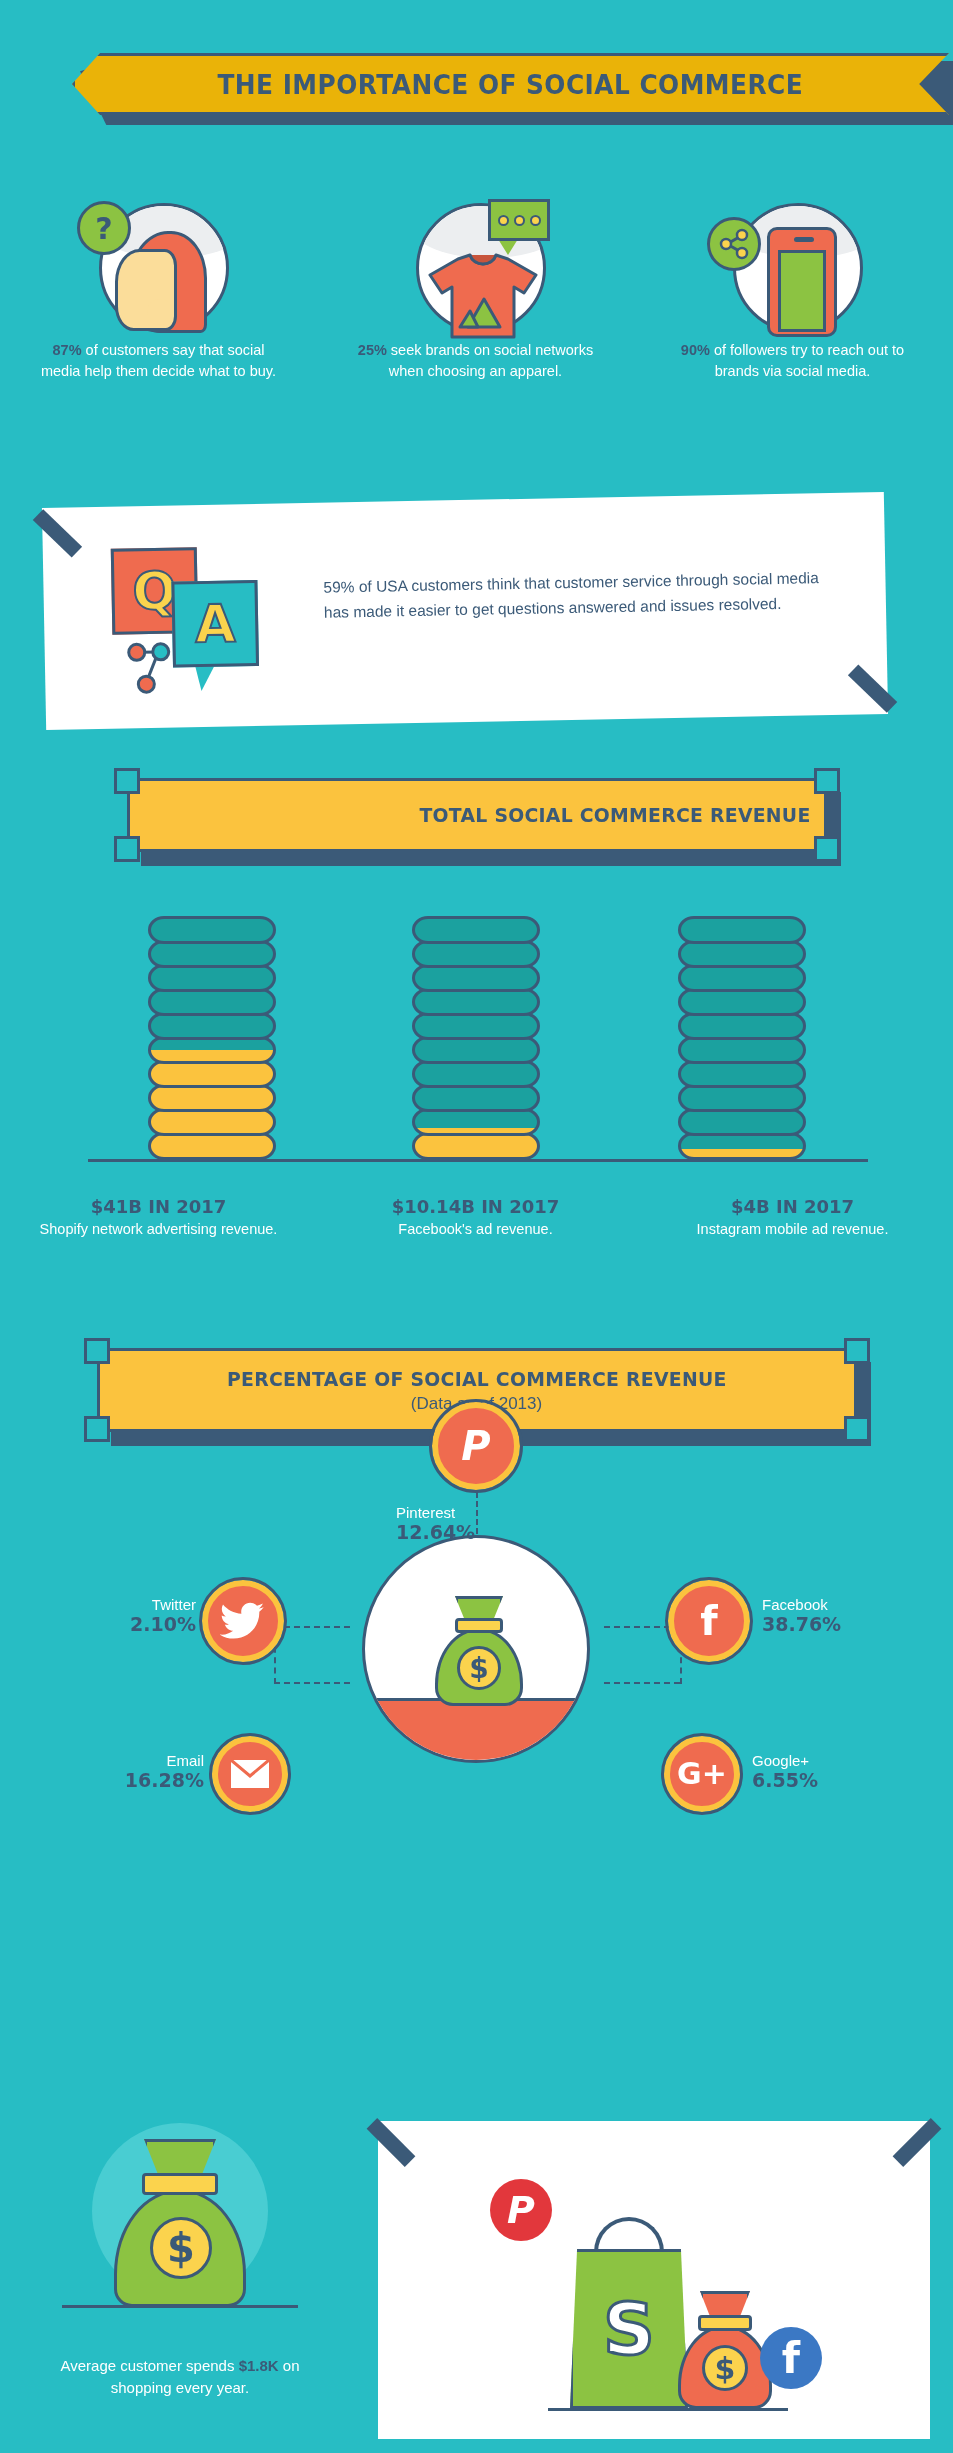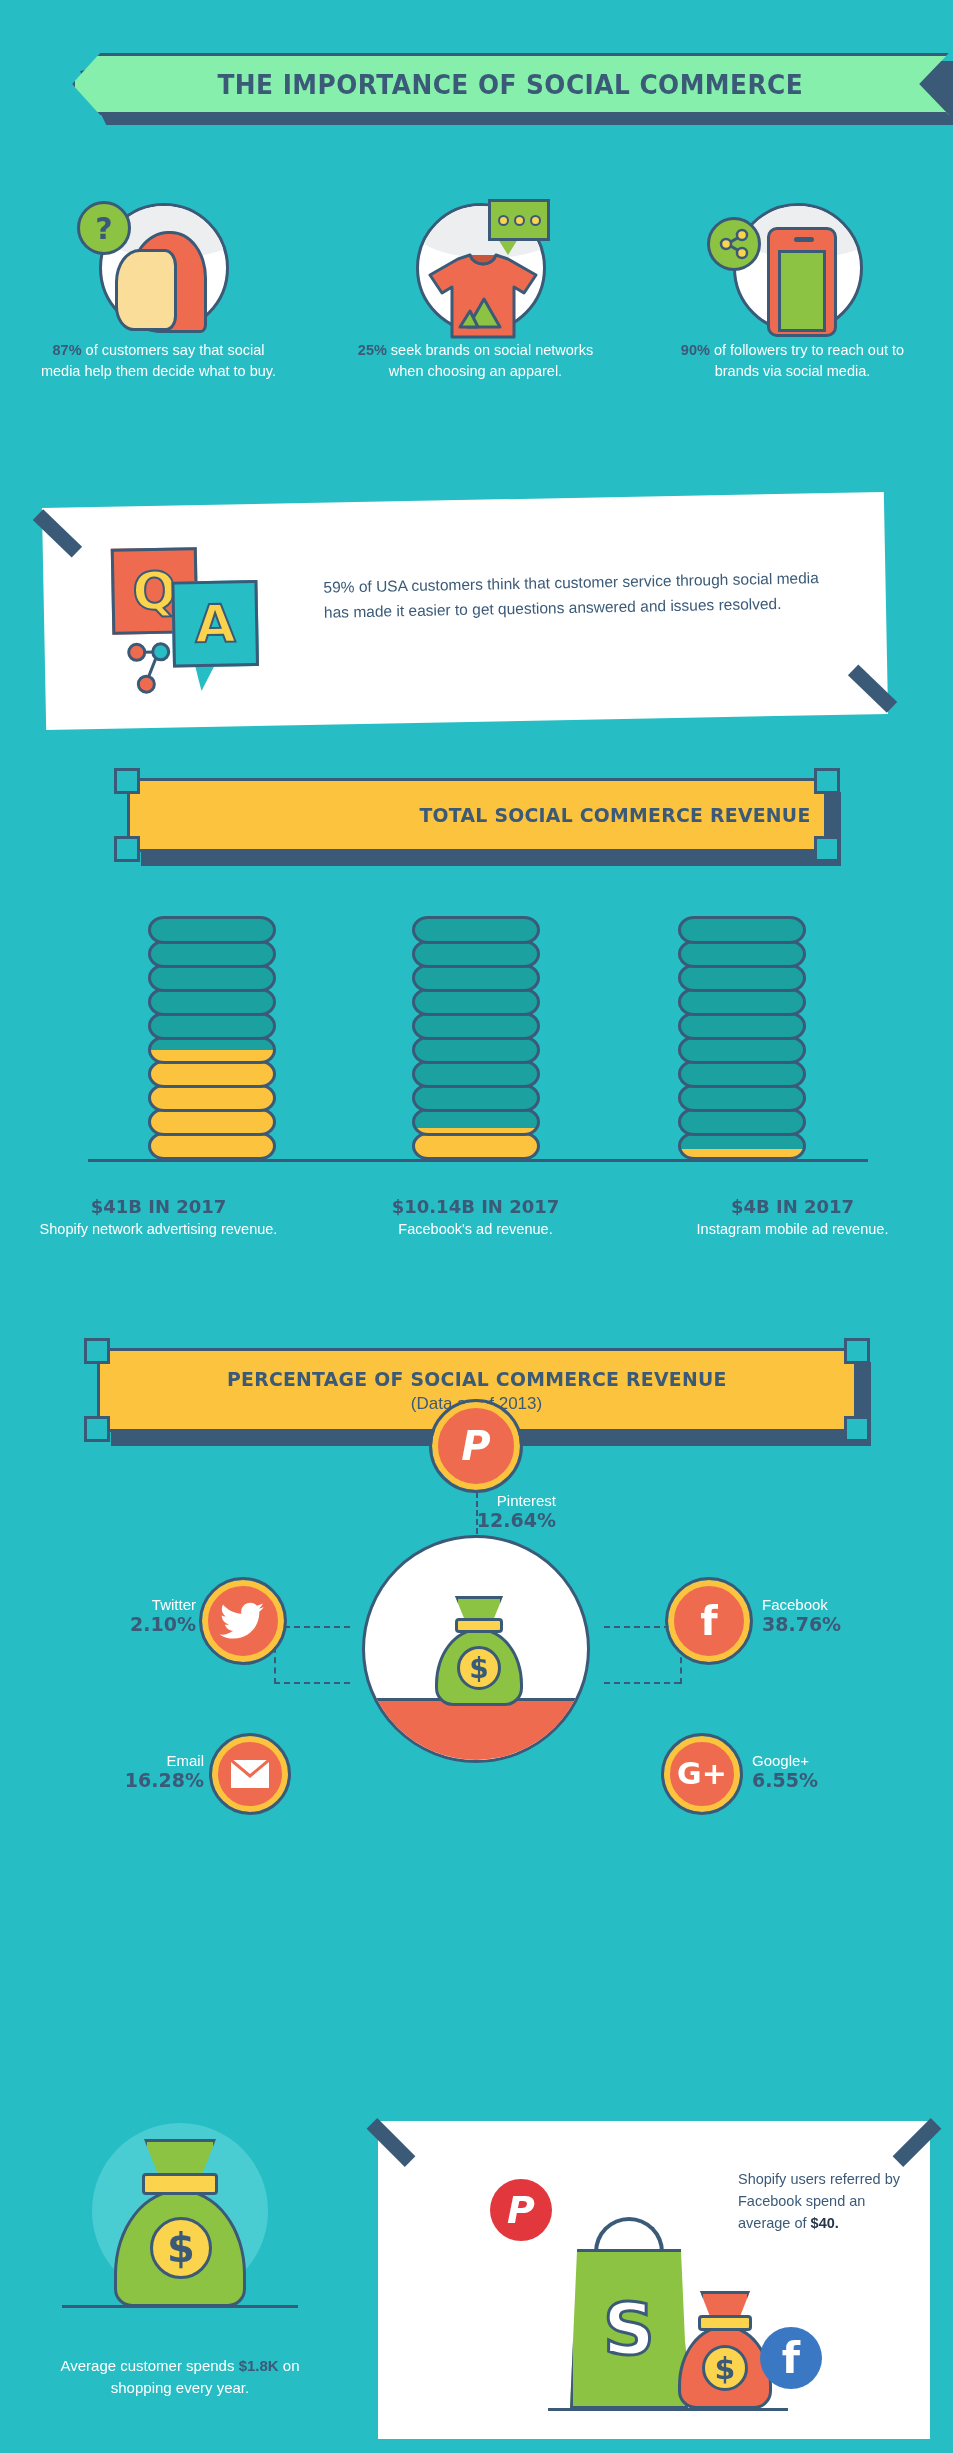--- a/index.html
+++ b/index.html
@@ -14,21 +14,21 @@
 
   
   .title-wrap { position: absolute; left: 0; top: 47px; width: 953px; height: 90px; }
   .title-shadow {
     position: absolute; left: 80px; top: 14px; width: 877px; height: 64px;
     background: #3b5a78;
     clip-path: polygon(0 16%, 4% 0, 100% 0, 100% 100%, 3% 100%);
   }
   .title-band {
     position: absolute; left: 72px; top: 6px; width: 877px; height: 62px;
-    background: #86efac; border: 3px solid #3b5a78;
+    background: #eab308; border: 3px solid #3b5a78;
     clip-path: polygon(3.2% 0, 100% 0, 96.6% 50%, 100% 100%, 3.2% 100%, 0 50%);
     display: flex; align-items: center; justify-content: center;
   }
   .title-band span {
     color: #3b5a78; font-weight: bold; font-size: 27px;
     letter-spacing: 0.5px; white-space: nowrap;
     font-family: "DejaVu Sans", sans-serif;
     transform: scaleX(0.92);
   }
 
@@ -360,21 +360,21 @@
         <div class="bag-top"></div>
         <div class="bag-neck"></div>
         <div class="bag-body"></div>
         <div class="bag-coin">$</div>
       </div>
     </div>
 
     <div class="soc-circle" style="left:432px; top:-38px; width:88px; height:88px;">
       <span class="glyph" style="font-style:italic;">P</span>
     </div>
-    <div class="soc-lbl" style="left:396px; top:52px; width:160px; text-align:right;">
+    <div class="soc-lbl" style="left:396px; top:64px; width:160px; text-align:left;">
       <div>Pinterest</div>
       <div class="soc-pct">12.64%</div>
     </div>
 
     <div class="soc-circle" style="left:668px; top:140px; width:82px; height:82px;">
       <span class="glyph">f</span>
     </div>
     <div class="soc-lbl" style="left:762px; top:156px;">
       <div>Facebook</div>
       <div class="soc-pct">38.76%</div>
@@ -442,21 +442,18 @@
         <div class="bag-top" style="left:26px; width:50px; height:28px; background:#ef6b4f;"></div>
         <div class="bag-neck" style="left:24px; top:24px; width:54px; height:16px;"></div>
         <div class="bag-body" style="left:4px; width:94px; height:84px; background:#ef6b4f;"></div>
         <div class="bag-coin" style="left:28px; bottom:18px; width:46px; height:46px; font-size:30px;">$</div>
       </div>
 
       <div class="fb-round" style="left:382px; top:206px;">
           <span>f</span>
         </div>
 
-      <div class="wc-text" style="left:360px; top:48px; width:176px;">
-        <span>Shopify users referred by Facebook spend an average of </span><b>$40.</b>
-      </div>
 
       <div class="card-ground"></div>
     </div>
   </div>
 
 </div>
 
 </body></html>

